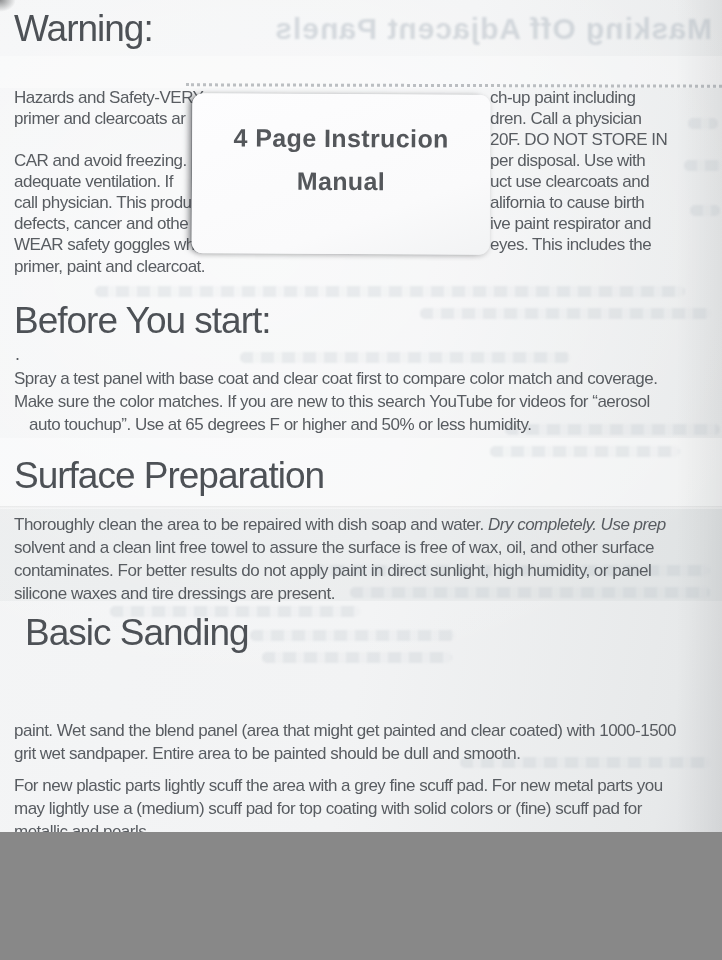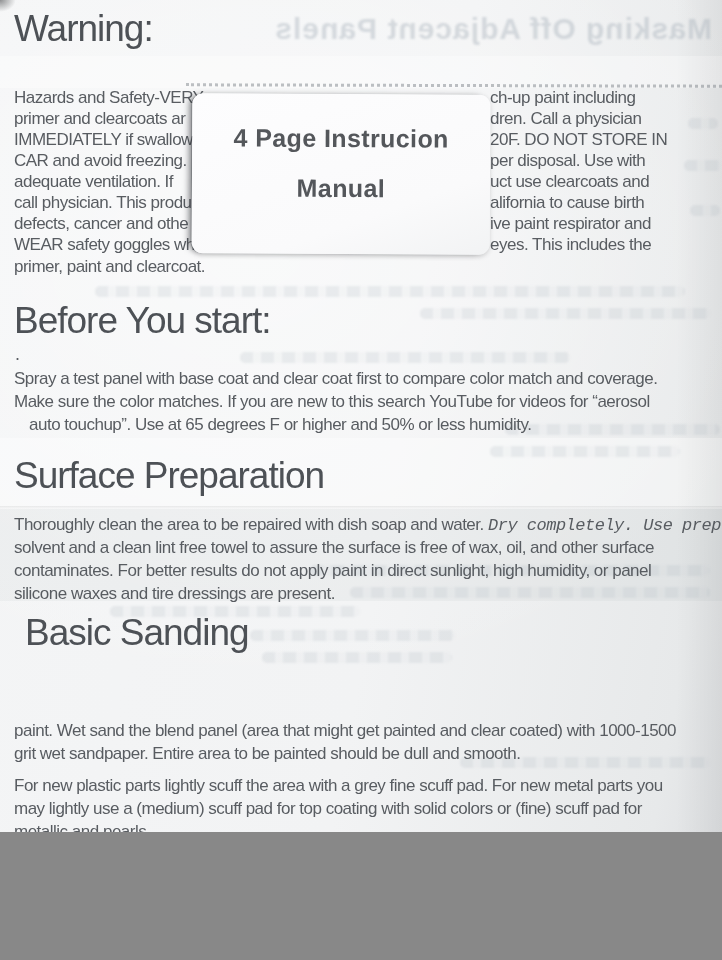--- a/index.html
+++ b/index.html
@@ -38,32 +38,32 @@
   .perforation{position:absolute;left:186px;top:84px;width:536px;height:0;
     border-top:3px dotted rgba(125,131,138,.5);transform:rotate(.15deg);}
 
   
   .h{position:absolute;font-weight:400;color:#4d5156;font-size:37px;letter-spacing:-1px;white-space:nowrap;z-index:2;}
   .body-line{position:absolute;font-size:17px;letter-spacing:-.5px;line-height:21px;white-space:nowrap;z-index:2;color:#585c61;}
   .wline{position:absolute;left:14px;width:708px;height:21px;white-space:nowrap;z-index:2;font-size:17px;letter-spacing:-.5px;color:#585c61;}
   .wl{position:absolute;left:0;}
   .wr{position:absolute;left:476px;}
   .stray-dot{position:absolute;left:15px;top:344px;font-size:18px;color:#585c61;z-index:2;}
-  .em{font-style:italic;font-family:Liberation Mono, monospace;}
+  .em{font-style:italic;}
 
   
   .sticker{
     position:absolute;left:192px;top:94px;width:298px;height:160px;border-radius:11px;
     background:linear-gradient(160deg,#fdfdfe 0%,#fafafb 70%,#f2f3f4 100%);
     box-shadow:-5px 0 6px -2px rgba(45,48,52,.55),-1px 0 0 rgba(95,100,106,.35),0 2px 5px rgba(0,0,0,.14);
     transform:rotate(.3deg);z-index:3;
     display:flex;flex-direction:column;align-items:center;justify-content:flex-start;
   }
   .sticker .l1{margin-top:30px;font-size:25px;font-weight:700;color:#54575b;letter-spacing:.4px;}
-  .sticker .l2{margin-top:21px;font-size:25px;font-weight:700;color:#54575b;letter-spacing:.4px;}
+  .sticker .l2{margin-top:14px;font-size:25px;font-weight:700;color:#54575b;letter-spacing:.4px;}
 </style>
 </head>
 <body>
 
 <div class="page">
 
   <div class="band bright-top"></div>
   <div class="band bright-mid"></div>
   <div class="crease"></div>
   <div class="band shade-mid"></div>
@@ -93,21 +93,20 @@
 
   <div class="wline" style="top:88px">
     <span class="wl">Hazards and Safety-VERY</span>
     <span class="wr">ch-up paint including</span>
   </div>
   <div class="wline" style="top:109px">
     <span class="wl">primer and clearcoats ar</span>
     <span class="wr">dren. Call a physician</span>
   </div>
   <div class="wline" style="top:130px">
-    <span class="wl">IMMEDIATELY if swallow</span>
     <span class="wr">20F. DO NOT STORE IN</span>
   </div>
   <div class="wline" style="top:151px">
     <span class="wl">CAR and avoid freezing.</span>
     <span class="wr">per disposal. Use with</span>
   </div>
   <div class="wline" style="top:172px">
     <span class="wl">adequate ventilation. If</span>
     <span class="wr">uct use clearcoats and</span>
   </div>

